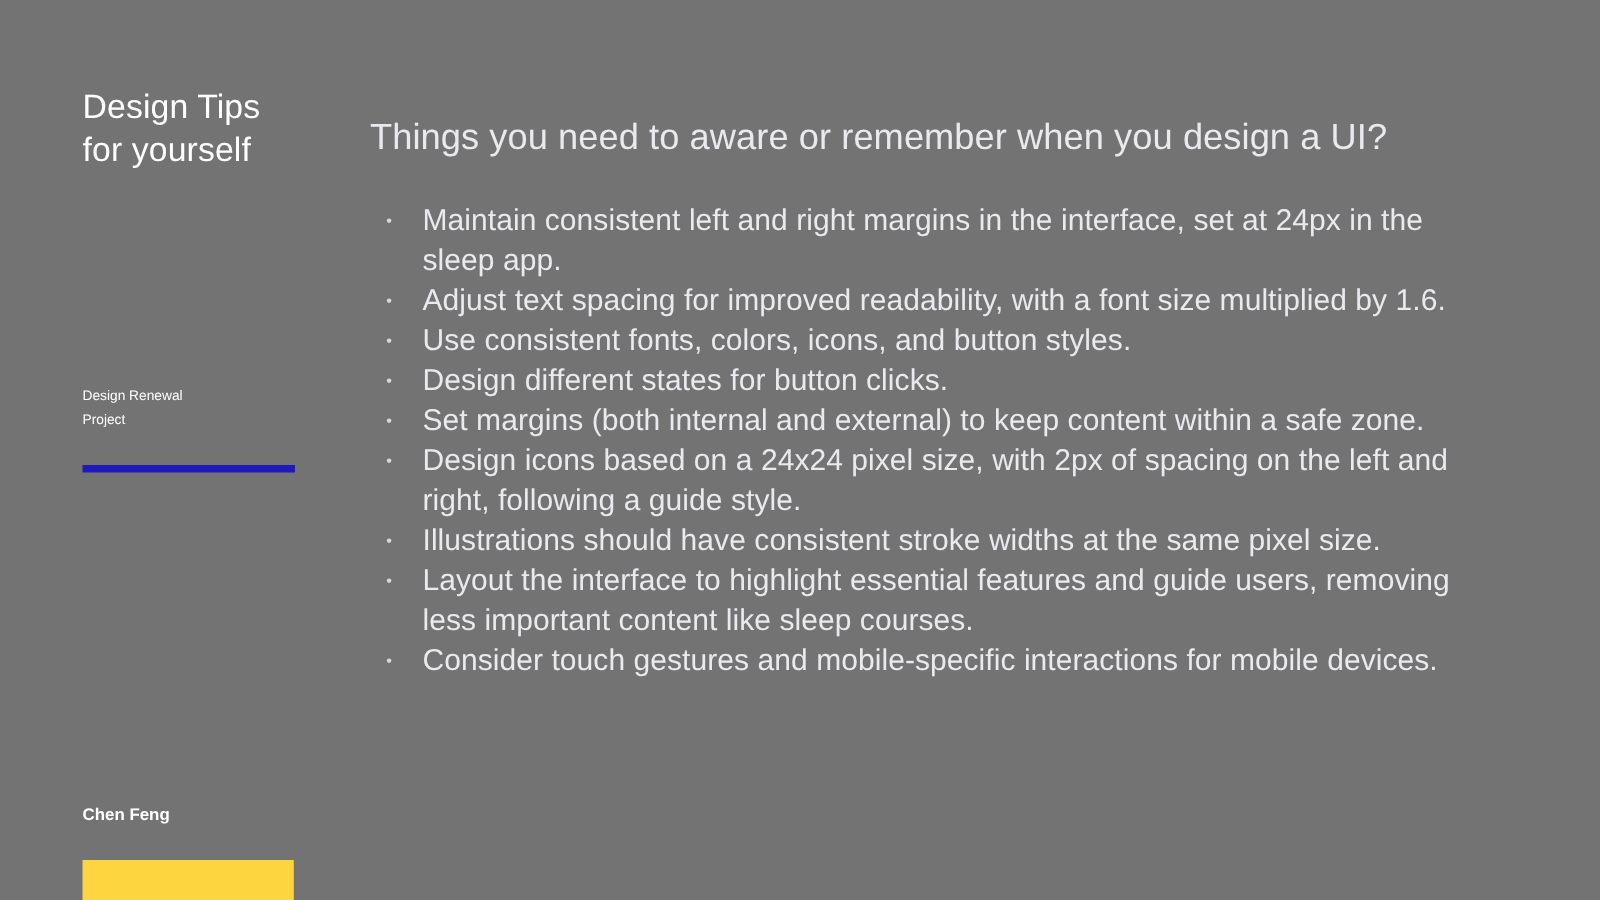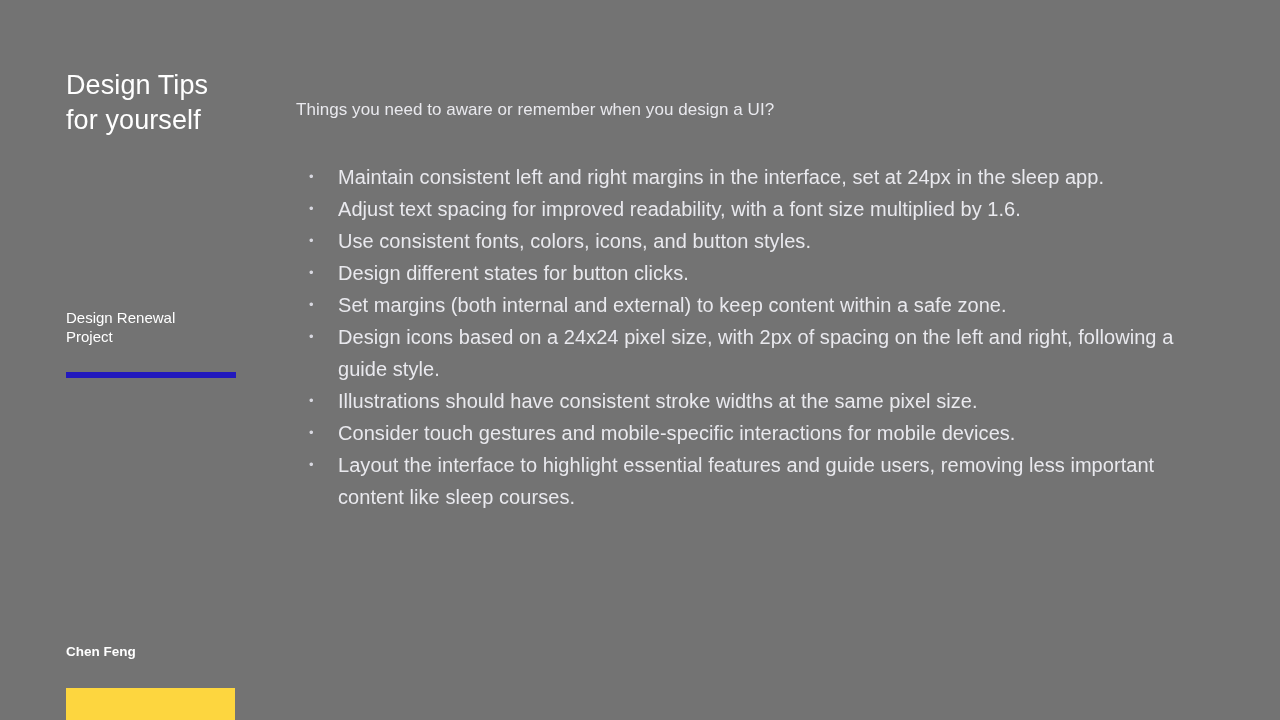--- a/index.html
+++ b/index.html
@@ -43,21 +43,21 @@
     font-weight: 400;
     letter-spacing: 0.1px;
     white-space: pre-line;
   }
 
   .project-name {
     position: absolute;
     left: 0;
     top: 308px;
     width: 180px;
-    font-size: 15px;
+    font-size: 11px;
     line-height: 19px;
     color: #ffffff;
     font-weight: 400;
     white-space: pre-line;
   }
 
   .accent-rule {
     position: absolute;
     left: 0;
     top: 372px;
@@ -92,41 +92,41 @@
     top: 0;
     width: 880px;
     height: 720px;
   }
 
   .content-heading {
     position: absolute;
     left: 0;
     top: 96px;
     width: 880px;
-    font-size: 17px;
+    font-size: 29px;
     line-height: 28px;
     color: #e9e9ee;
     font-weight: 400;
     letter-spacing: 0.05px;
   }
 
   .tips-list {
     position: absolute;
     left: 8px;
     top: 161px;
     width: 870px;
     margin: 0;
     padding: 0;
     list-style: none;
   }
 
   .tip-item {
     position: relative;
     padding-left: 34px;
-    font-size: 20px;
+    font-size: 24px;
     line-height: 32px;
     color: #e9e9ee;
     font-weight: 400;
     letter-spacing: 0.05px;
   }
 
   .tip-item::before {
     content: "\2022";
     position: absolute;
     left: 5px;
@@ -162,19 +162,19 @@
     <div class="content-heading">Things you need to aware or remember when you design a UI?</div>
 
     <ul class="tips-list">
       <li class="tip-item">Maintain consistent left and right margins in the interface, set at 24px in the sleep app.</li>
       <li class="tip-item">Adjust text spacing for improved readability, with a font size multiplied by 1.6.</li>
       <li class="tip-item">Use consistent fonts, colors, icons, and button styles.</li>
       <li class="tip-item">Design different states for button clicks.</li>
       <li class="tip-item">Set margins (both internal and external) to keep content within a safe zone.</li>
       <li class="tip-item">Design icons based on a 24x24 pixel size, with 2px of spacing on the left and right, following a guide style.</li>
       <li class="tip-item">Illustrations should have consistent stroke widths at the same pixel size.</li>
+      <li class="tip-item">Layout the interface to highlight essential features and guide users, removing less important content like sleep courses.</li>
       <li class="tip-item">Consider touch gestures and mobile-specific interactions for mobile devices.</li>
-      <li class="tip-item">Layout the interface to highlight essential features and guide users, removing less important content like sleep courses.</li>
     </ul>
 
   </div>
 
 </div>
 
 </body></html>

